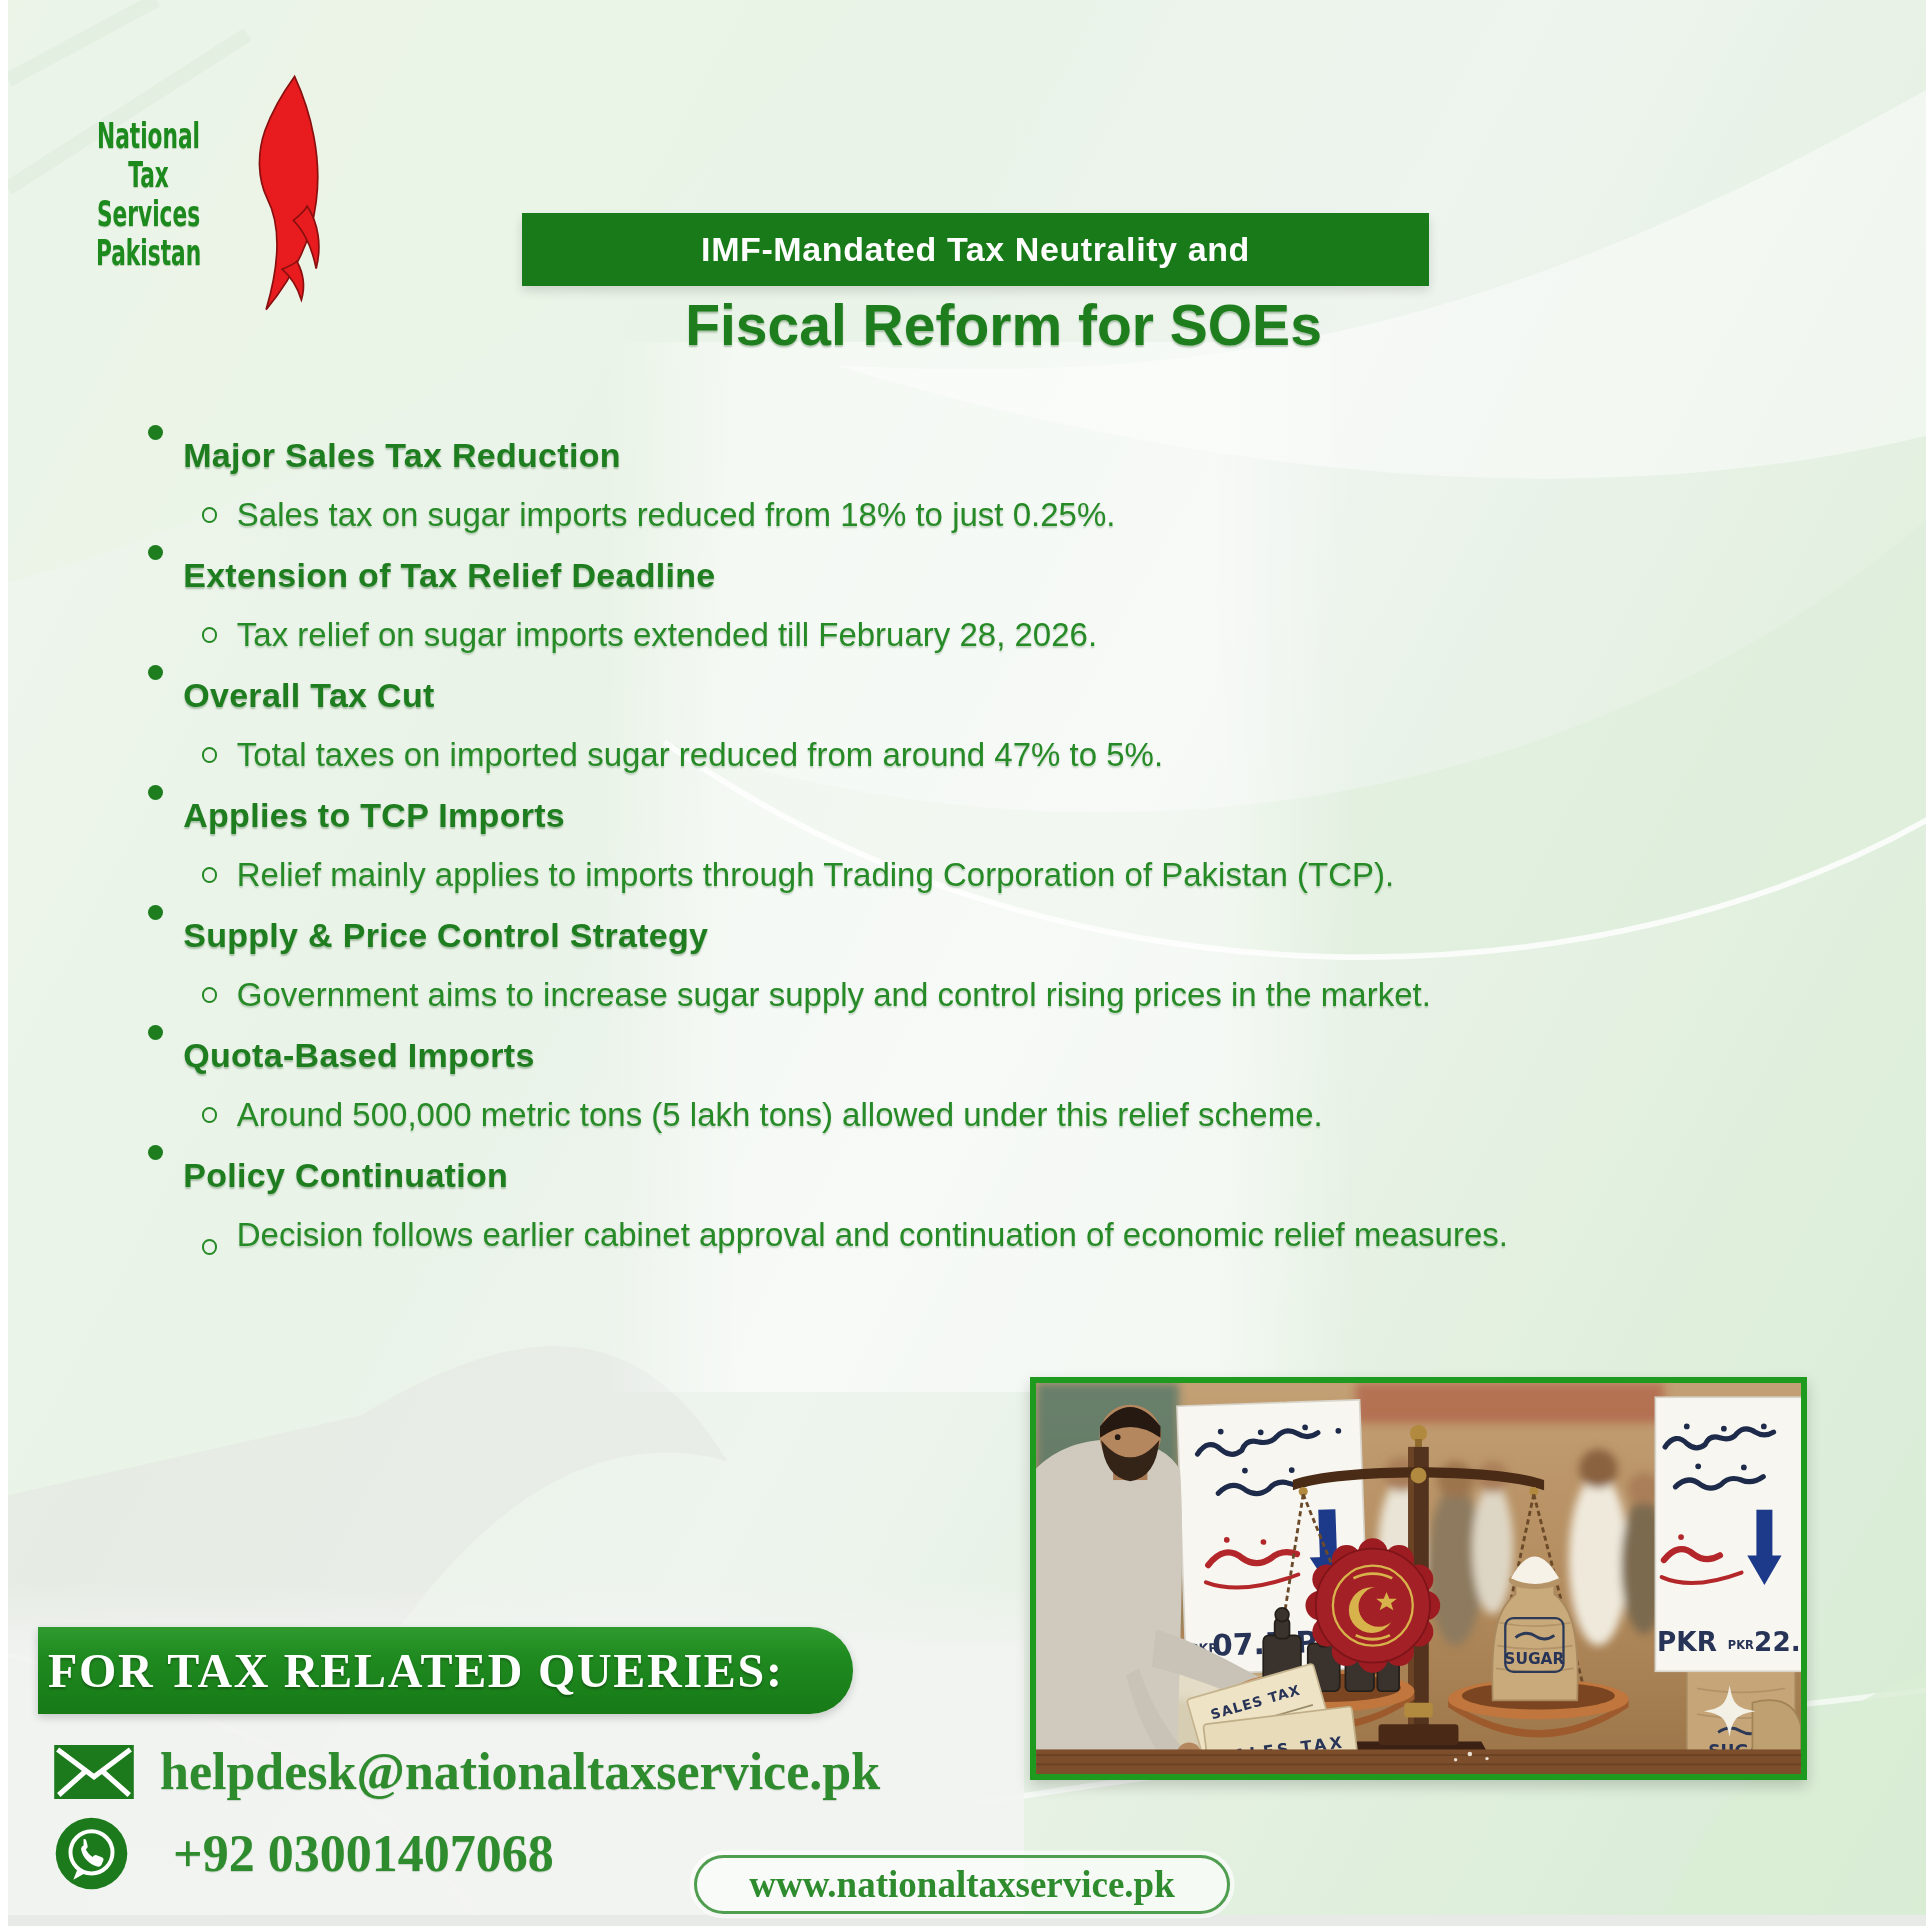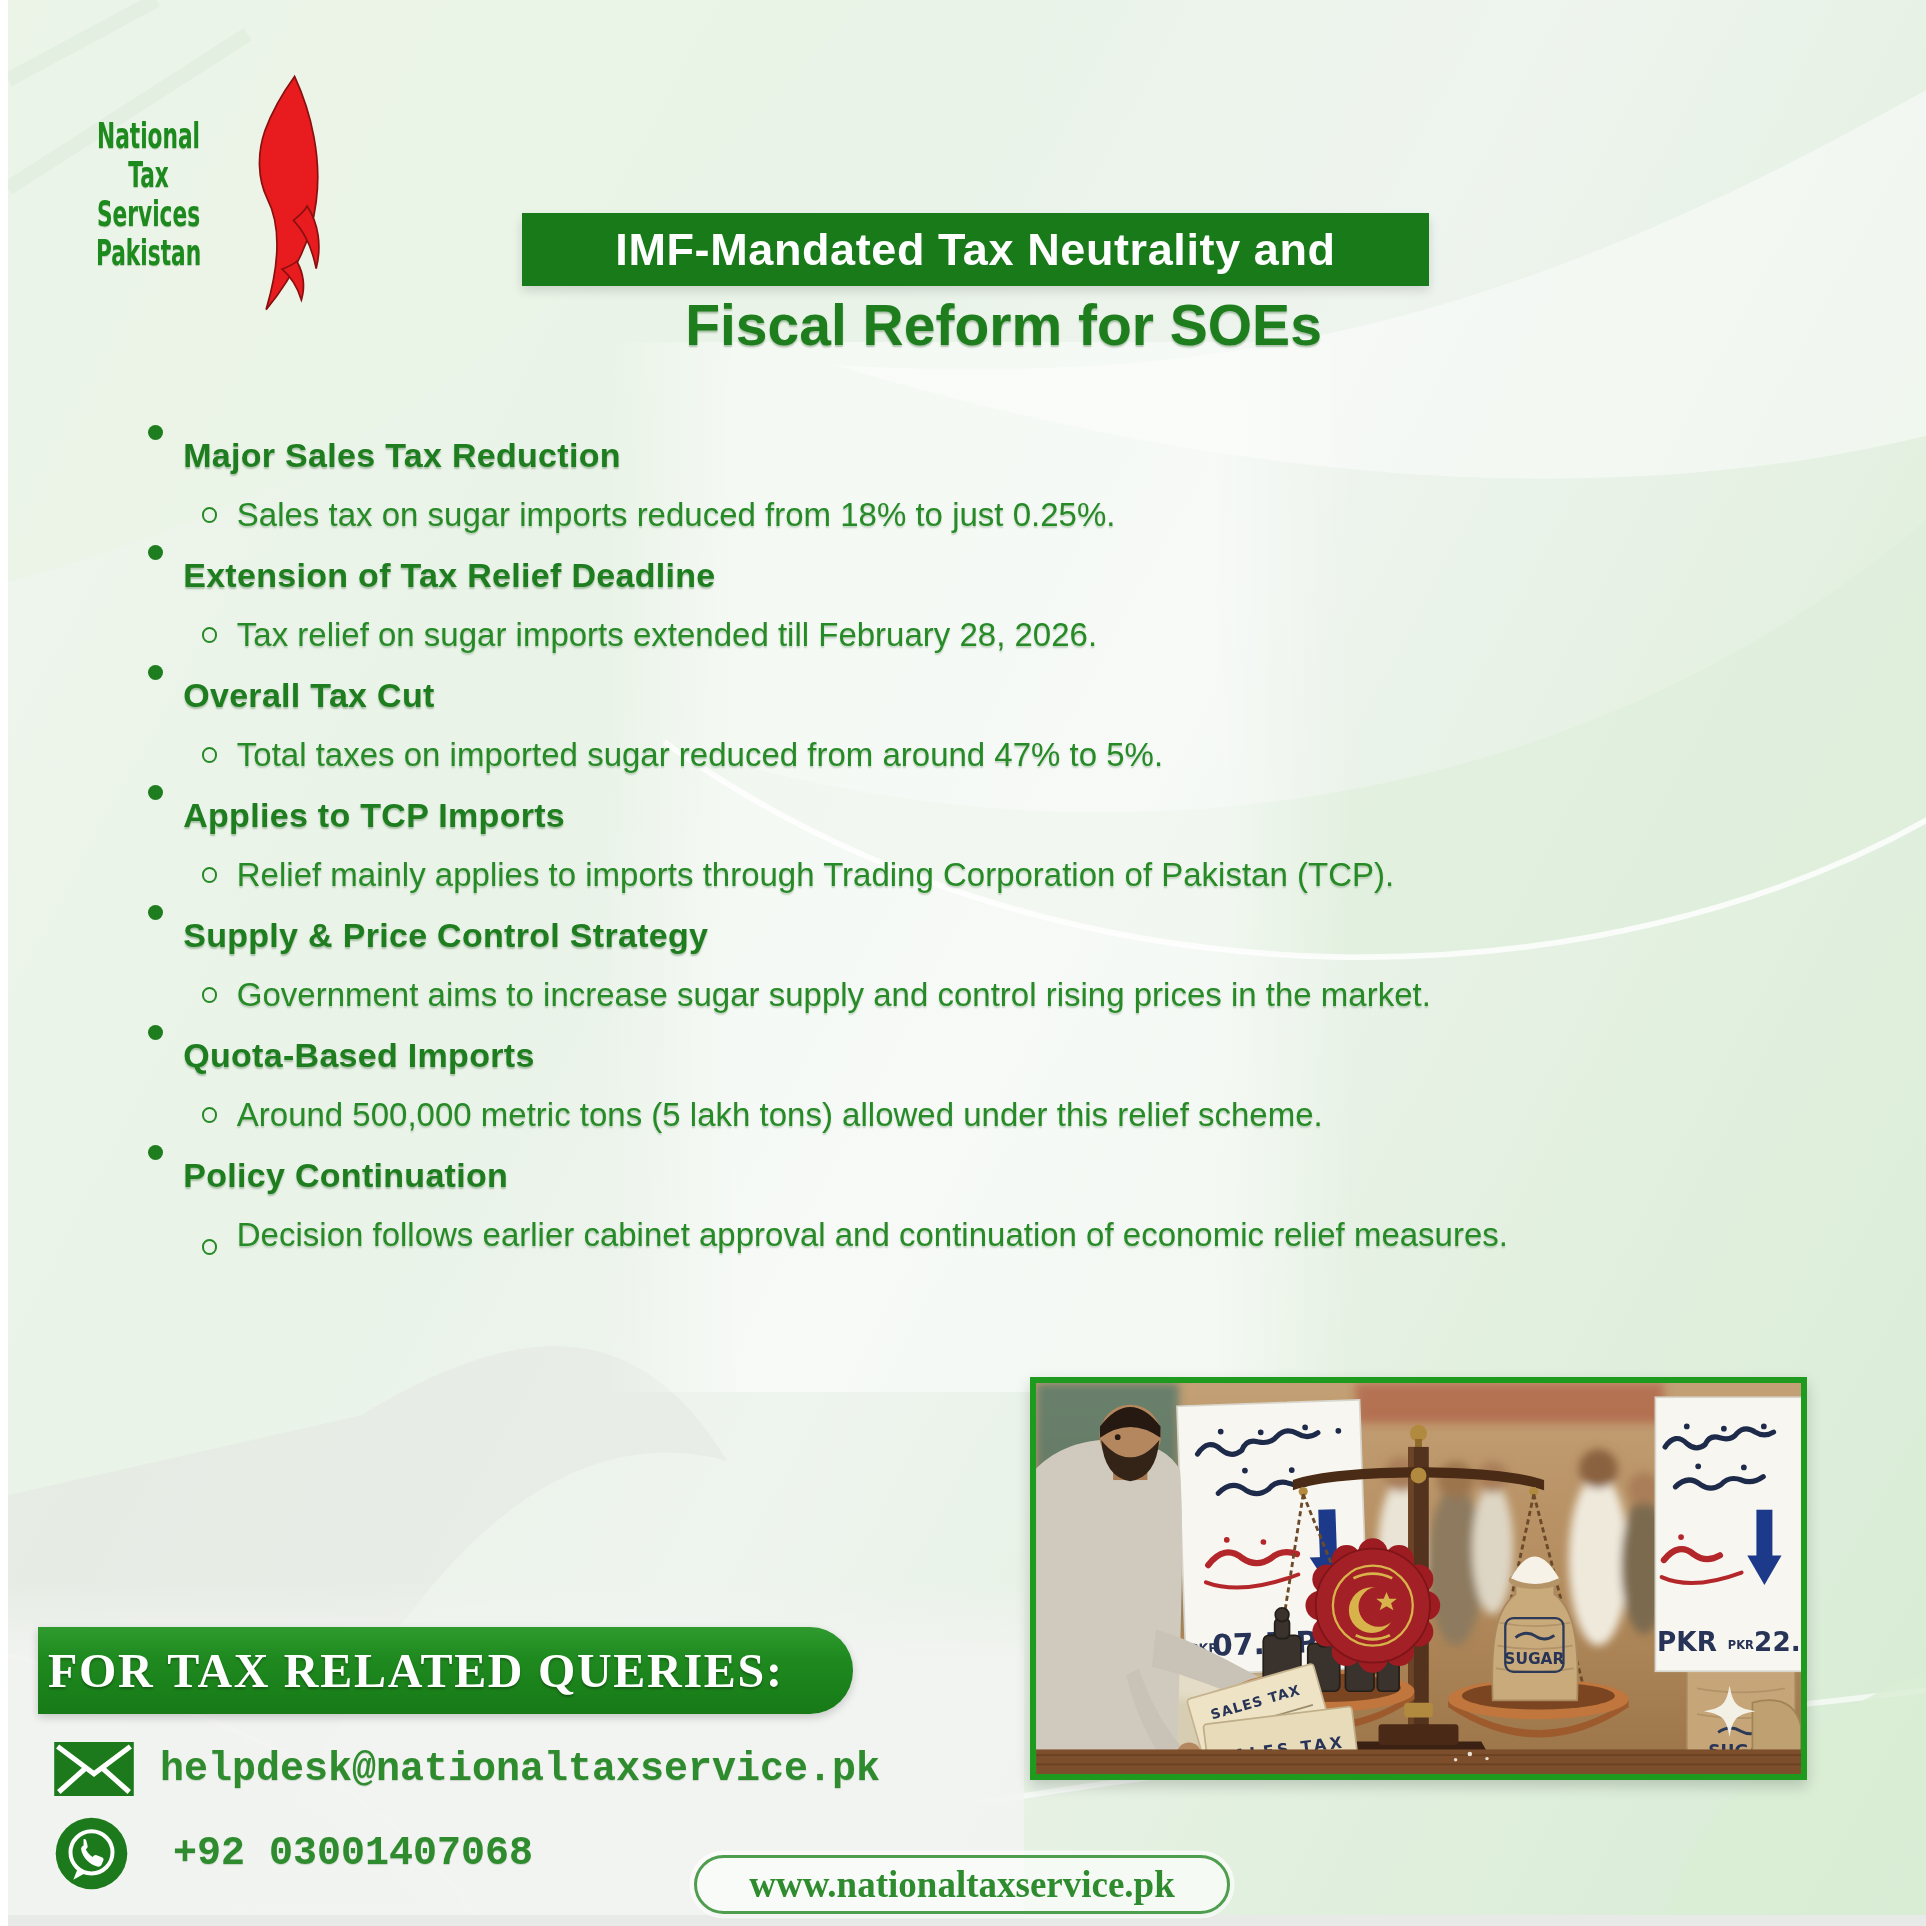--- a/index.html
+++ b/index.html
@@ -16,21 +16,21 @@
   
   .logo{position:absolute;left:55px;top:117px;width:171px;text-align:center;}
   .logo-line{font-family:"DejaVu Sans",sans-serif;font-weight:bold;font-size:35px;line-height:39px;
         color:#1c8a1c;transform:scaleX(.62);transform-origin:50% 50%;letter-spacing:0px;
         text-shadow:0 1.1px 1.1px rgba(0,60,0,.22);white-space:nowrap;}
   .flame{position:absolute;left:224px;top:73px;}
 
   
   .title-banner{position:absolute;left:514px;top:213px;width:907px;height:73px;background:#187a18;
         display:flex;align-items:center;justify-content:center;box-shadow:0 4.6px 10.3px rgba(0,0,0,.14);}
-  .title-line1{color:#ffffff;font-size:45px;font-weight:bold;letter-spacing:0.6px;white-space:nowrap;}
+  .title-line1{color:#ffffff;font-size:34px;font-weight:bold;letter-spacing:0.6px;white-space:nowrap;}
   .title-line2{position:absolute;left:519px;top:292px;width:953px;text-align:center;color:#1e7e1e;
         font-size:57px;font-weight:bold;text-shadow:0 1.7px 1.7px rgba(10,70,10,.3);white-space:nowrap;}
 
   
   .bullets{position:absolute;left:134px;top:425px;width:1666px;}
   .b-row{display:flex;align-items:flex-start;height:60px;}
   .dot{width:15px;height:15px;border-radius:50%;background:#1e7d1e;margin:0 20.5px 0 5.7px;flex:none;}
   .s-row{display:flex;align-items:center;height:60px;margin-left:60px;}
   .ring{width:11.4px;height:11.4px;border-radius:50%;border:2.9px solid #268a26;margin:0 19.4px 0 0;flex:none;}
   .h-text{font-size:34px;font-weight:bold;color:#1e7d1e;letter-spacing:0.3px;line-height:60px;
@@ -48,21 +48,21 @@
 
   
   .queries{position:absolute;left:30px;top:1627px;width:815px;height:87px;border-radius:0 43px 43px 0;
         background:linear-gradient(180deg,#2f9b2f,#1f8a1f 35%,#177a17);display:flex;align-items:center;
         box-shadow:0 3.4px 8px rgba(0,0,0,.18);}
   .queries-text{font-family:"Liberation Serif",serif;font-weight:bold;color:#fff;font-size:48px;
         padding-left:10px;letter-spacing:1.7px;text-shadow:0 1.7px 2.3px rgba(0,0,0,.3);white-space:nowrap;}
   .contact{position:absolute;display:flex;align-items:center;}
   .contact-email{left:46px;top:1742px;gap:26px;}
   .contact-phone{left:46px;top:1816px;gap:44px;}
-  .contact-text{font-family:Liberation Mono, monospace;font-weight:bold;font-size:40px;color:#2e8b2e;
+  .contact-text{font-family:Liberation Serif, serif;font-weight:bold;font-size:52px;color:#2e8b2e;
         text-shadow:0 1.1px 1.1px rgba(0,60,0,.18);white-space:nowrap;}
   .website{position:absolute;left:686px;top:1855px;width:536px;height:59px;border:3.4px solid #4f9e4f;
         border-radius:32px;background:rgba(250,252,250,.78);display:flex;align-items:center;justify-content:center;
         box-shadow:0 0 0 4.6px rgba(255,255,255,.65),0 2.3px 5.7px rgba(0,0,0,.08);box-sizing:border-box;}
   .website-text{font-family:"Liberation Serif",serif;font-weight:bold;font-size:37px;color:#2e8b2e;white-space:nowrap;}
 </style>
 </head>
 <body>
 
 <div id="page">

